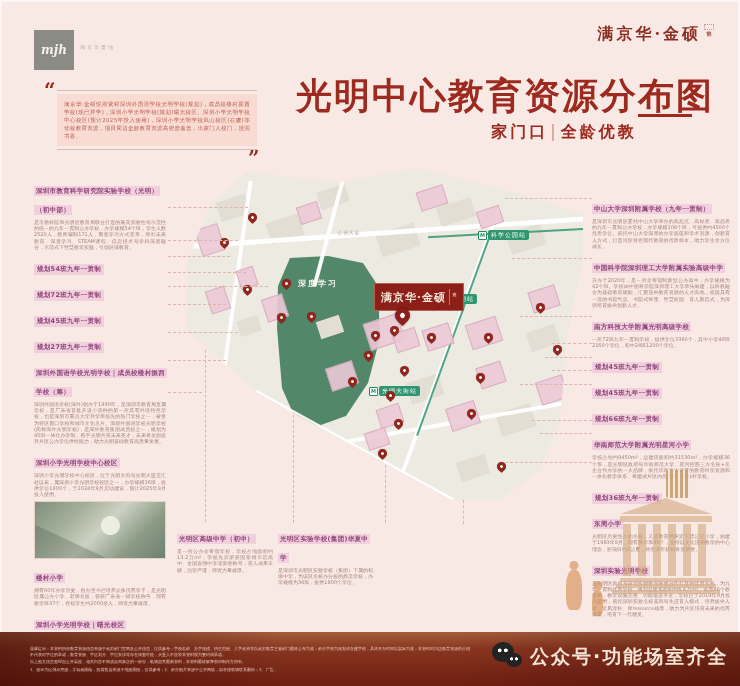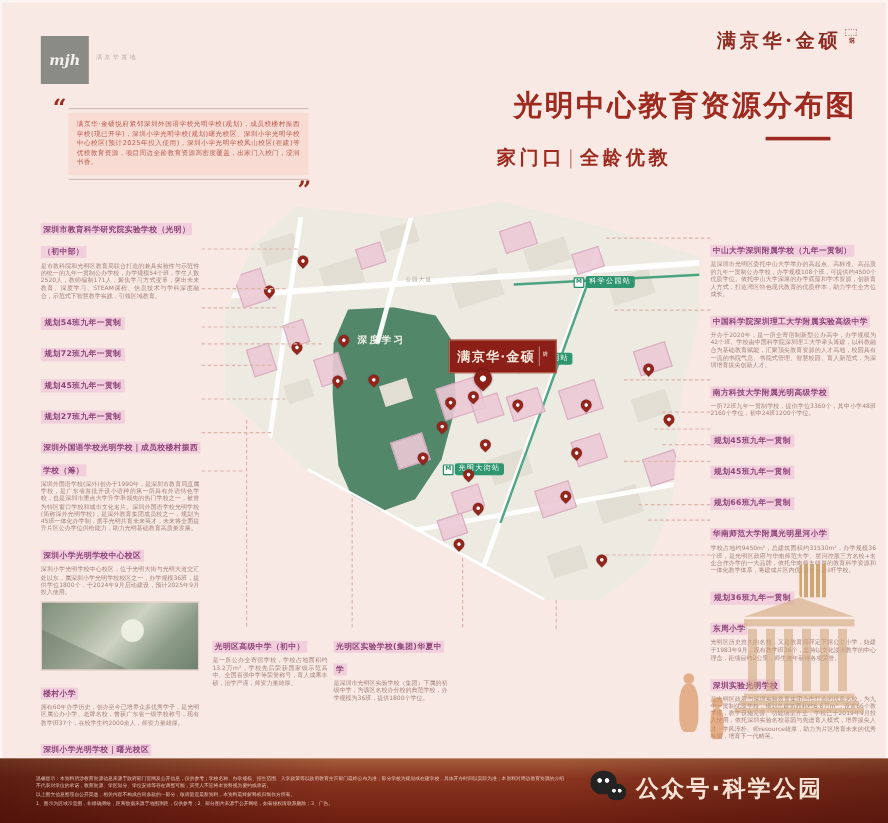--- a/index.html
+++ b/index.html
@@ -21,23 +21,23 @@
          font-size:5.5px;line-height:8px;text-align:justify;letter-spacing:.3px;}
   .q-open{position:absolute;left:44px;top:78px;font-size:20px;color:#9c2a1f;font-weight:bold;}
   .q-close{position:absolute;left:248px;top:146px;font-size:20px;color:#9c2a1f;font-weight:bold;}
 
   
   .brand-top{position:absolute;right:26px;top:24px;display:flex;align-items:flex-start;gap:3px;}
   .brand-name{font-size:16px;color:#8c2d22;letter-spacing:3px;font-weight:bold;}
   .brand-seal{writing-mode:vertical-rl;font-size:5px;color:#8c2d22;letter-spacing:1px;
               border:1px dotted #c79a8e;padding:1px;}
   .main-title{position:absolute;right:26px;top:72px;width:420px;text-align:right;
-              font-size:24px;font-weight:bold;color:#9c2a1f;letter-spacing:2px;}
+              font-size:36px;font-weight:bold;color:#9c2a1f;letter-spacing:2px;}
   .title-rule{position:absolute;left:638px;top:114px;width:54px;height:3px;background:#9c2a1f;}
-  .subtitle{position:absolute;right:26px;top:122px;width:300px;text-align:left;
+  .subtitle{position:absolute;right:26px;top:122px;width:300px;text-align:center;
             font-size:16px;font-weight:bold;color:#9c2a1f;letter-spacing:3px;}
   .subtitle .sep{color:#c98f83;font-weight:normal;padding:0 2px;}
 
   
   .col{position:absolute;}
   #left-col{left:34px;top:178px;width:132px;}
   #right-col{left:592px;top:196px;width:138px;}
   .b-card{position:absolute;width:96px;}
   #b1{left:177px;top:526px;}
   #b2{left:278px;top:526px;width:95px;}
@@ -278,21 +278,21 @@
   <div class="footer">
     <div class="disclaimer" id="disclaimer">
         <div>温馨提示：本资料所涉教育资源信息来源于政府部门官网及公开信息，仅供参考；学校名称、办学规模、招生范围、入学政策等以政府教育主管部门最终公布为准；部分学校为规划或在建学校，具体开办时间以实际为准；本资料对周边教育资源的介绍不代表对学位的承诺，教育资源、学区划分、学位安排等存在调整可能，买受人不应将本资料视为要约或承诺。</div>
         <div>以上图文信息整理自公开渠道，相关内容不构成合同条款的一部分，敬请留意最新资料，本资料最终解释权归制作方所有。</div>
         <div>1、图示为区域示意图，非精确测绘，距离数据来源于地图测距，仅供参考；2、部分图片来源于公开网络，如有侵权请联系删除；3、广告。</div>
       </div>
     <div class="wechat">
       <div class="wc-big"></div>
       <div class="wc-small"></div>
     </div>
-    <div class="account">公众号·科学公园</div>
+    <div class="account">公众号·功能场室齐全</div>
   </div>
 
 <div class="ll" style="top: 207px; left: 168px; width: 80px;"></div>
     <div class="ll" style="top: 240px; left: 168px; width: 70px;"></div>
     <div class="ll" style="top: 256px; left: 168px; width: 62px;"></div>
     <div class="ll" style="top: 272px; left: 168px; width: 78px;"></div>
     <div class="ll" style="top: 286px; left: 168px; width: 100px;"></div>
     <div class="ll" style="top: 304px; left: 168px; width: 58px;"></div>
     <div class="ll" style="top: 332px; left: 168px; width: 70px;"></div>
     <div class="ll" style="top: 360px; left: 168px; width: 58px;"></div>

